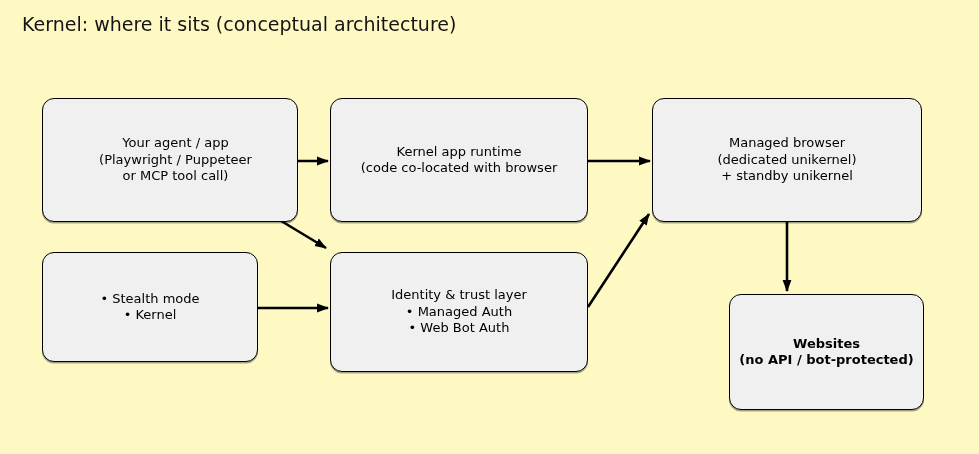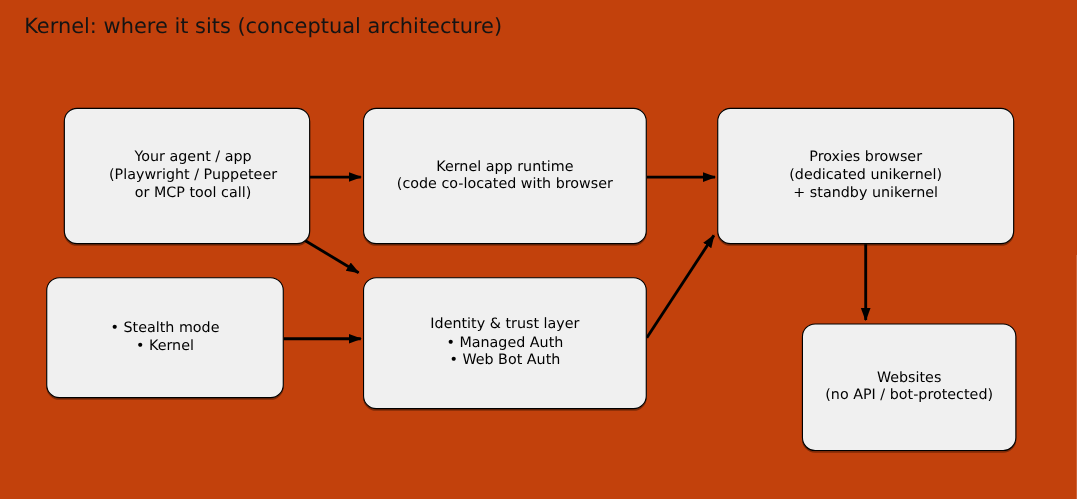--- a/index.html
+++ b/index.html
@@ -4,21 +4,21 @@
 <style>
   html, body {
     margin: 0;
     padding: 0;
     background: #ffffff;
   }
   .stage {
     position: relative;
     width: 979px;
     height: 454px;
-    background: #c2410c;
+    background: #fef9c3;
     font-family: "DejaVu Sans", "Liberation Sans", sans-serif;
     color: #000000;
     overflow: hidden;
   }
   .title {
     position: absolute;
     left: 22px;
     top: 13px;
     margin: 0;
     font-size: 19px;
@@ -48,26 +48,26 @@
     text-align: center;
     font-size: 13px;
     line-height: 16.5px;
     color: #000000;
   }
   .node span {
     display: block;
     white-space: nowrap;
   }
   
-  .n-agent     { left: 58px;  top: 98px;  width: 224px; height: 124px; padding-left: 11px; }
+  .n-agent     { left: 42px;  top: 98px;  width: 256px; height: 124px; padding-left: 11px; }
   .n-runtime   { left: 330px; top: 98px;  width: 258px; height: 124px; text-align: right; }
   .n-chromium  { left: 652px; top: 98px;  width: 270px; height: 124px; }
   .n-antidet   { left: 42px;  top: 252px; width: 216px; height: 110px; }
   .n-identity  { left: 330px; top: 252px; width: 258px; height: 120px; }
-  .n-websites  { left: 729px; top: 294px; width: 195px; height: 116px; }
+  .n-websites  { left: 729px; top: 294px; width: 195px; height: 116px; font-weight: bold; }
 </style>
 </head>
 <body>
 
 <div class="stage">
 
   <h1 class="title">Kernel: where it sits (conceptual architecture)</h1>
 
   <svg class="edges" viewBox="0 0 979 454" xmlns="http://www.w3.org/2000/svg" aria-hidden="true">
     <defs>
@@ -88,21 +88,21 @@
     <span>(Playwright / Puppeteer</span>
     <span>or MCP tool call)</span>
   </div>
 
   <div class="node n-runtime">
     <span>Kernel app runtime</span>
     <span>(code co-located with browser</span>
   </div>
 
   <div class="node n-chromium">
-    <span>Proxies browser</span>
+    <span>Managed browser</span>
     <span>(dedicated unikernel)</span>
     <span>+ standby unikernel</span>
   </div>
 
   <div class="node n-antidet">
     <span>• Stealth mode</span>
     <span>• Kernel</span>
   </div>
 
   <div class="node n-identity">

